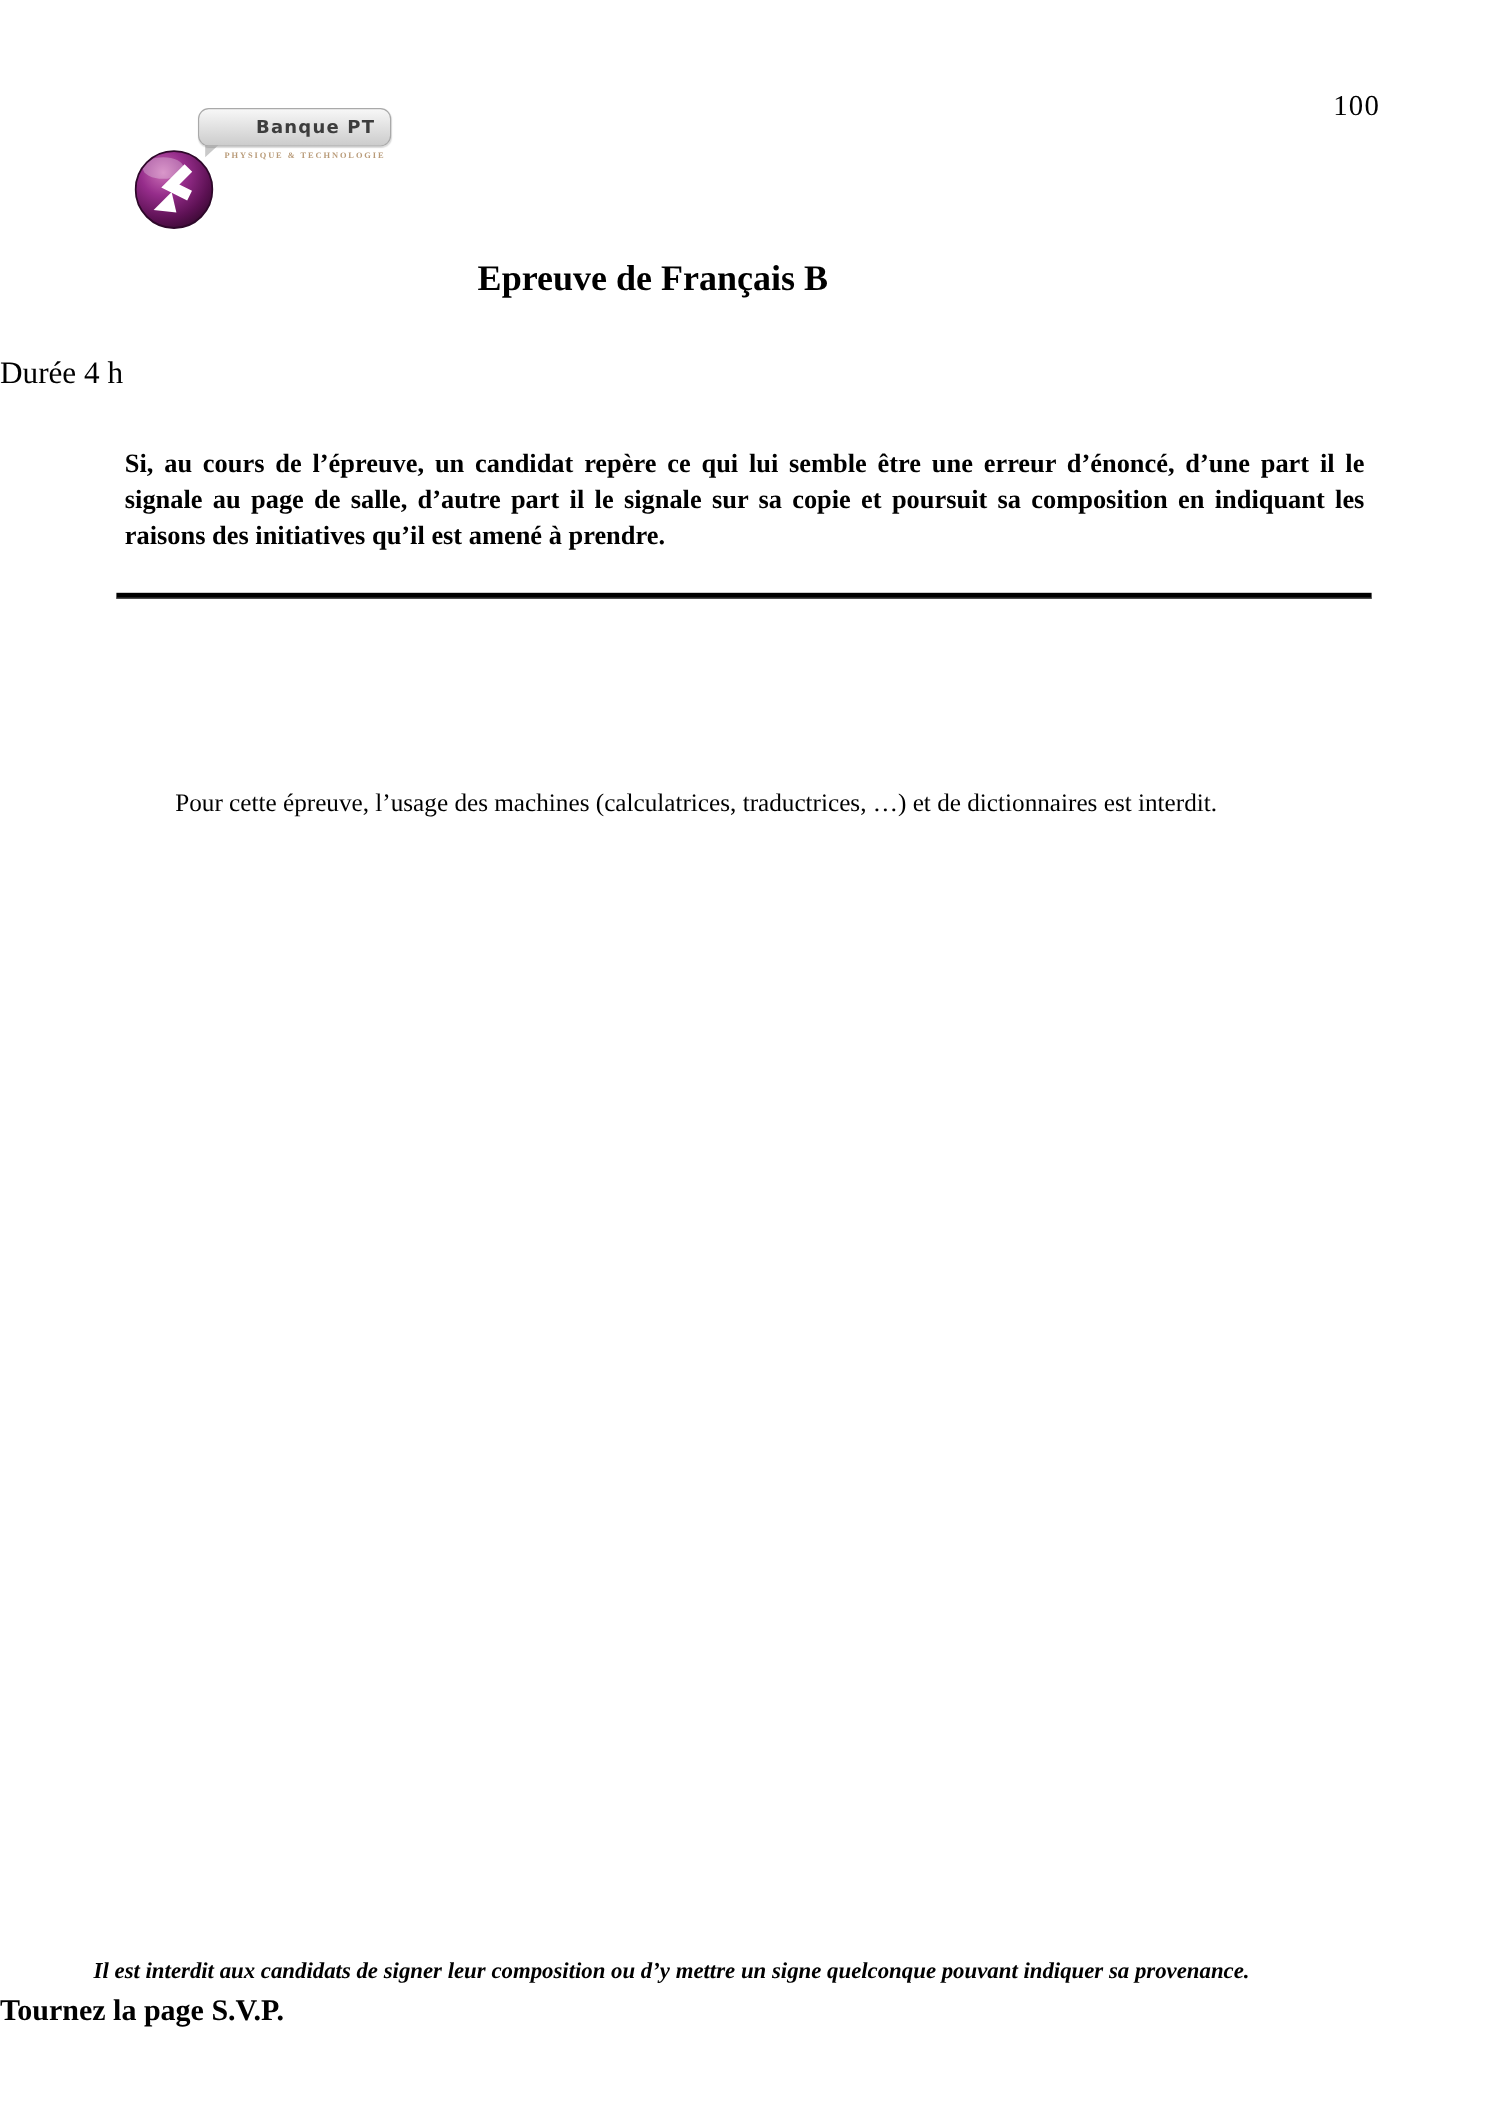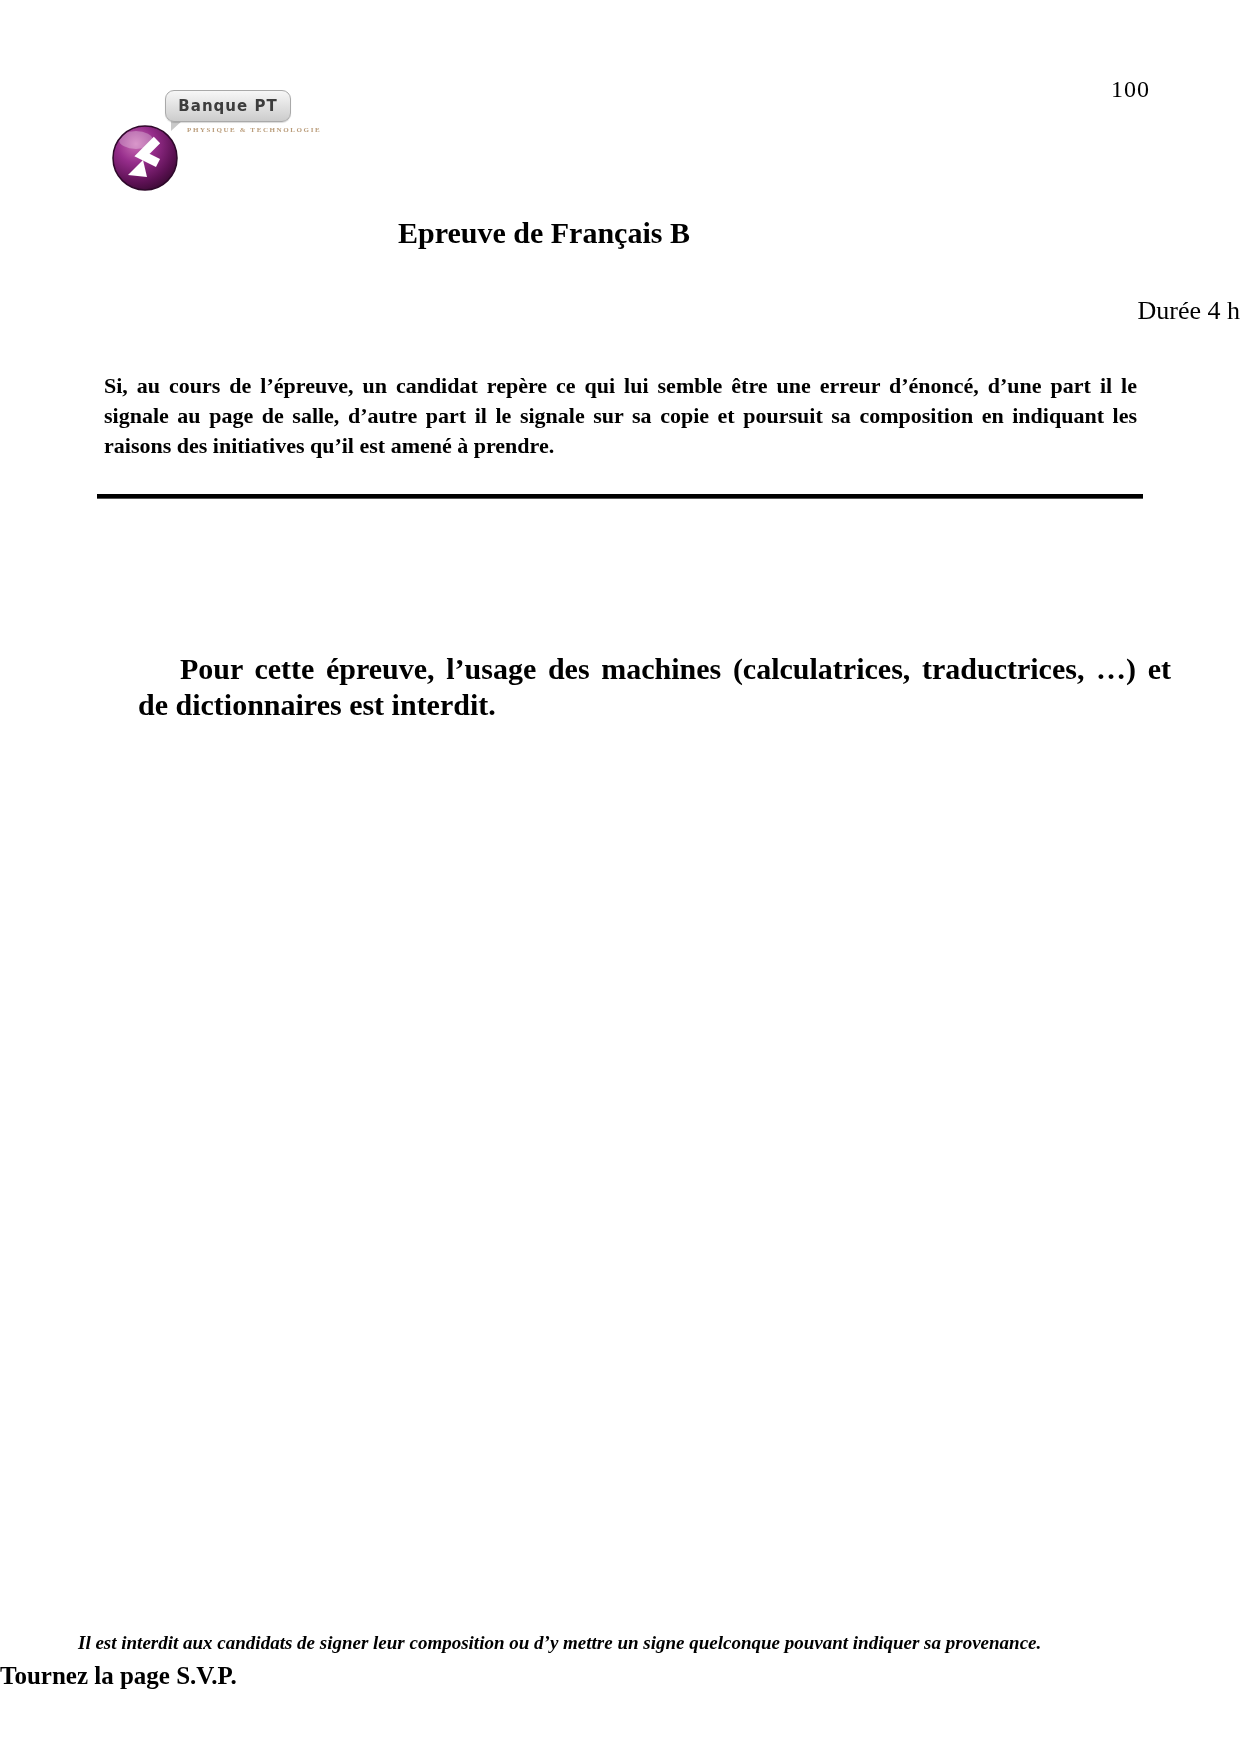--- a/index.html
+++ b/index.html
@@ -42,20 +42,21 @@
     border: 1px solid #a9a9a9;
     box-shadow: 0 1px 1px rgba(0,0,0,0.15);
     display: flex;
     align-items: center;
     justify-content: center;
     font-family: "DejaVu Sans", sans-serif;
     font-weight: bold;
     font-size: 15px;
     color: #3d3d3d;
     letter-spacing: 1px;
+    padding-left: 35px;
   }
   .logo-bubble-tail {
     position: absolute;
     left: 66px;
     top: 35px;
     width: 0; height: 0;
     border-top: 11px solid #c9c9c9;
     border-right: 12px solid transparent;
   }
   .logo-tagline {
@@ -87,21 +88,21 @@
     width: 1088px;
     text-align: center;
     font-size: 30px;
     font-weight: bold;
   }
   .doc-duration {
     position: absolute;
     top: 296px;
     left: 0;
     width: 1240px;
-    text-align: right;
+    text-align: left;
     font-size: 26px;
   }
 
   
   .error-notice {
     position: absolute;
     top: 371px;
     left: 104px;
     width: 1033px;
     font-size: 22px;
@@ -116,26 +117,25 @@
     width: 1046px;
     height: 4px;
     background: #000000;
     border-bottom: 1px solid #555;
   }
   .rules-notice {
     position: absolute;
     top: 651px;
     left: 104px;
     width: 1033px;
-    font-size: 30px;
-    font-weight: bold;
+    font-size: 21px;
+    font-weight: normal;
     line-height: 36px;
     text-indent: 42px;
     text-align: justify;
-    margin-left: 34px;
   }
 
   
   .footer-no-signing {
     position: absolute;
     top: 1632px;
     left: 78px;
     width: 1110px;
     font-size: 19px;
     font-weight: bold;

